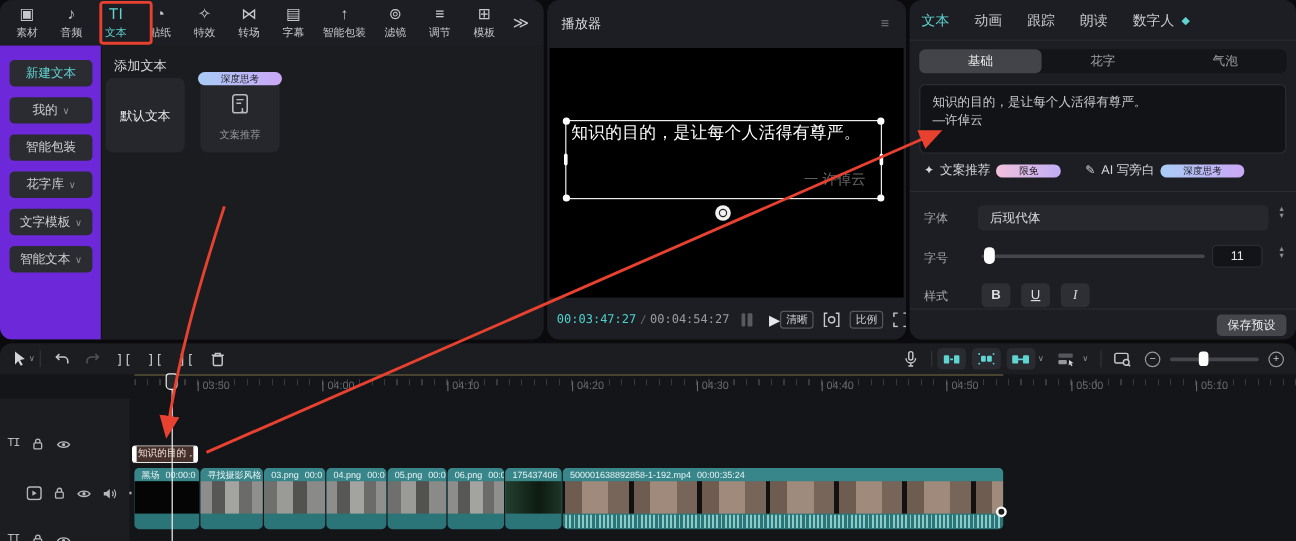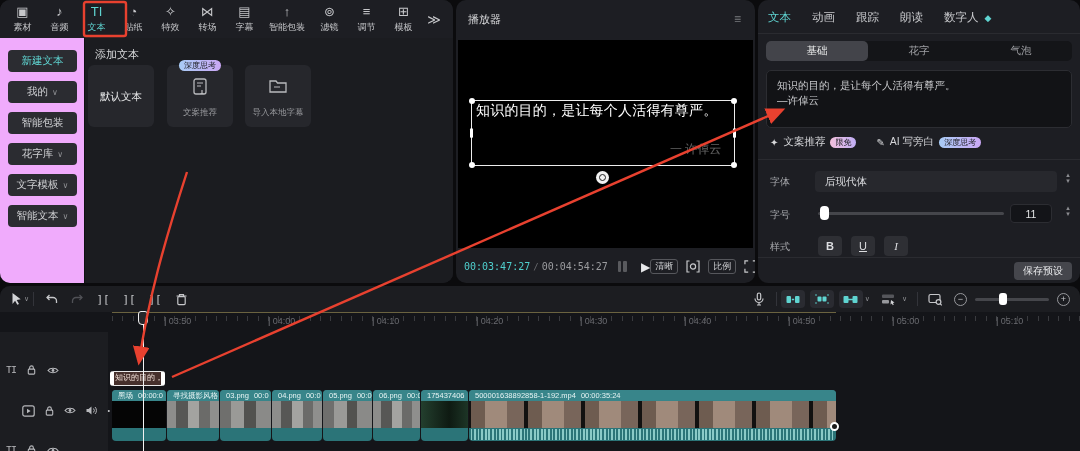--- a/index.html
+++ b/index.html
@@ -12,33 +12,33 @@
   
   #panel-left{left:0;top:0;width:453px;height:283px;border-radius:10px;overflow:hidden;}
   #top-toolbar{position:absolute;left:0;top:0;width:453px;height:38px;display:flex;align-items:center;padding-left:4px;background:#1d1e23;}
   .tb-item{width:37px;display:flex;flex-direction:column;align-items:center;justify-content:center;gap:1px;cursor:pointer;flex:0 0 auto;}
   .tb-item.wide{width:48px;}
   .tb-ic{font-size:13px;line-height:14px;height:15px;color:#c6c7ca;}
   .tb-lb{font-size:9px;color:#c6c7ca;white-space:nowrap;}
   .tb-item.active .tb-ic,.tb-item.active .tb-lb{color:#5fd4d1;}
   .tb-more{margin-left:2px;font-size:13px;color:#c6c7ca;width:20px;text-align:center;}
 
-  #sidebar{position:absolute;left:0;top:38px;width:85px;height:245px;background:#f0abfc;border-right:1px solid #101114;}
+  #sidebar{position:absolute;left:0;top:38px;width:85px;height:245px;background:#6d28d9;border-right:1px solid #101114;}
   .sb-btn{position:absolute;left:8px;width:69px;height:22px;background:#2b2c31;border-radius:4px;font-size:10.5px;color:#cfd0d3;display:flex;align-items:center;justify-content:center;gap:4px;cursor:pointer;}
   .sb-btn .chev{font-size:8px;color:#8e8f93;}
   .sb-btn.active{color:#5fd4d1;}
   .sb-btn.active span{color:#5fd4d1;}
 
   #add-text-panel{position:absolute;left:85px;top:38px;width:368px;height:245px;background:#1b1c20;}
   #add-text-title{position:absolute;left:10px;top:9px;font-size:11px;color:#d6d7d9;}
   .card{position:absolute;top:27px;width:66px;height:62px;background:#26272c;border-radius:6px;cursor:pointer;}
   .card .c-label-center{position:absolute;left:0;right:0;top:25px;text-align:center;font-size:10.5px;color:#e8e9ea;}
   .card .c-icon{position:absolute;left:0;right:0;top:12px;display:flex;justify-content:center;}
   .card .c-label-bottom{position:absolute;left:0;right:0;bottom:8px;text-align:center;font-size:8.5px;color:#97989c;white-space:nowrap;}
-  .badge{display:inline-block;background:linear-gradient(90deg,#a9ccf6,#caa7f5);color:#1c1d21;font-size:8px;line-height:11px;padding:0 5px;border-radius:6px;white-space:nowrap;}
+  .badge{display:inline-block;background:linear-gradient(90deg,#a9ccf6,#caa7f5);color:#1c1d21;font-size:8px;line-height:11px;padding:0 19px;border-radius:6px;white-space:nowrap;}
   .badge.pink{background:linear-gradient(90deg,#f2c0dc,#c0aef5);}
   .card .c-badge{position:absolute;left:50%;transform:translateX(-50%);top:-5px;}
 
   
   #panel-player{left:456px;top:0;width:299px;height:283px;border-radius:10px;overflow:hidden;}
   #player-title{position:absolute;left:12px;top:12px;font-size:11px;color:#d8d9db;}
   #player-menu{position:absolute;right:14px;top:12px;font-size:12px;color:#7a7b7f;}
   #video-area{position:absolute;left:2px;top:40px;width:295px;height:208px;background:#000;}
   #overlay-text{position:absolute;left:18px;top:62px;width:262px;font-size:14px;color:#fff;letter-spacing:0.2px;white-space:nowrap;}
   #overlay-sig{position:absolute;left:212px;top:101px;font-size:12px;color:rgba(255,255,255,0.38);white-space:nowrap;}
@@ -216,29 +216,20 @@
         <div class="c-badge badge">深度思考</div>
         <div class="c-icon">
           <svg width="18" height="20" viewBox="0 0 18 20">
               <rect x="3" y="2" width="12" height="15" rx="2" fill="none" stroke="#b9babd" stroke-width="1.3"></rect>
               <path d="M6 6h6M6 9h4" stroke="#b9babd" stroke-width="1.2"></path>
               <path d="M11 13v3M9.5 16.5h3" stroke="#b9babd" stroke-width="1.2"></path>
             </svg>
         </div>
         <div class="c-label-bottom">文案推荐</div>
       </div>
-      <div class="card" style="left:160px">
-        <div class="c-icon">
-          <svg width="20" height="18" viewBox="0 0 20 18">
-              <path d="M2 4h6l1.5 2H18v9H2z" fill="none" stroke="#b9babd" stroke-width="1.3"></path>
-              <path d="M6 10h6" stroke="#b9babd" stroke-width="1.2"></path>
-            </svg>
-        </div>
-        <div class="c-label-bottom">导入本地字幕</div>
-      </div>
     </div>
   </div>
 
   <div id="panel-player" class="panel">
     <div id="player-title">播放器</div>
     <div id="player-menu">≡</div>
     <div id="video-area">
       <div id="overlay-text">知识的目的，是让每个人活得有尊严。</div>
       <div id="overlay-sig">一 许倬云</div>
       <div id="sel-box">

